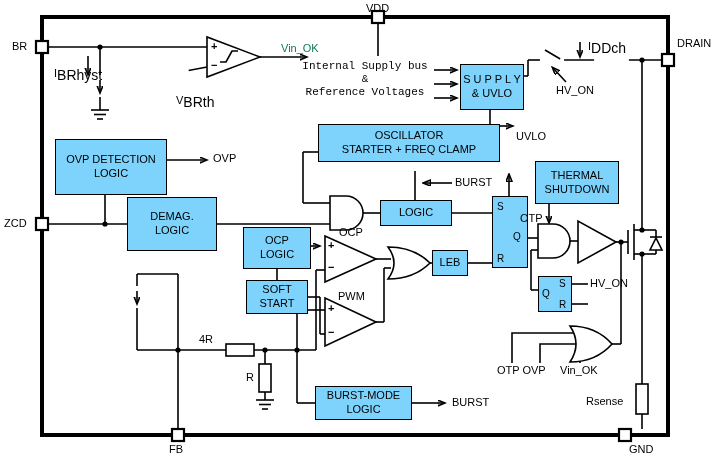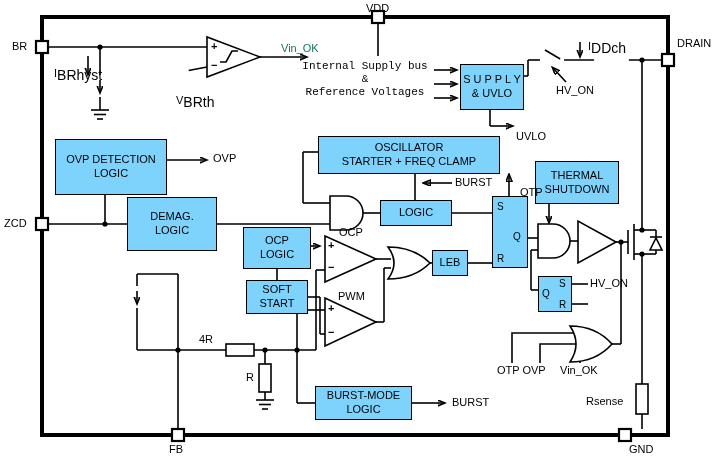--- a/index.html
+++ b/index.html
@@ -193,21 +193,21 @@
       <rect class="fw" x="372" y="11" width="12" height="12" stroke-width="2.2"></rect>
       <rect class="fw" x="662" y="54" width="12" height="12" stroke-width="2.2"></rect>
       <rect class="fw" x="619" y="429" width="12" height="12" stroke-width="2.2"></rect>
     </g>
   </svg>
 
   <div class="blk" style="left:55px;top:139px;width:112px;height:56px">OVP DETECTION
 LOGIC</div>
   <div class="blk" style="left:460px;top:64px;width:64px;height:46px">S U P P L Y
 &amp; UVLO</div>
-  <div class="blk" style="left:318px;top:136px;width:182px;height:38px">OSCILLATOR
+  <div class="blk" style="left:318px;top:124px;width:182px;height:38px">OSCILLATOR
 STARTER + FREQ CLAMP</div>
   <div class="blk" style="left:535px;top:161px;width:84px;height:43px">THERMAL
 SHUTDOWN</div>
   <div class="blk" style="left:127px;top:197px;width:90px;height:54px">DEMAG.
 LOGIC</div>
   <div class="blk" style="left:380px;top:200px;width:72px;height:26px">LOGIC</div>
   <div class="blk" style="left:492px;top:196px;width:36px;height:72px"></div>
   <div class="blk" style="left:243px;top:227px;width:68px;height:42px">OCP
 LOGIC</div>
   <div class="blk" style="left:246px;top:280px;width:62px;height:34px">SOFT
@@ -227,21 +227,21 @@
   <div class="lbl ctr" style="left:300px;top:60px;width:130px">Internal Supply bus
 &amp;
 Reference Voltages</div>
   <div class="lbl accent" style="left:281px;top:42px">Vin_OK</div>
   <div class="lbl" style="left:556px;top:84px">HV_ON</div>
   <div class="lbl" style="left:516px;top:130px">UVLO</div>
   <div class="lbl" style="left:213px;top:152px">OVP</div>
   <div class="lbl" style="left:455px;top:176px">BURST</div>
   <div class="lbl" style="left:339px;top:226px">OCP</div>
   <div class="lbl" style="left:338px;top:290px">PWM</div>
-  <div class="lbl" style="left:520px;top:186px">OTP</div>
+  <div class="lbl" style="left:520px;top:212px">OTP</div>
   <div class="lbl" style="left:590px;top:277px">HV_ON</div>
   <div class="lbl" style="left:497px;top:364px">OTP OVP</div>
   <div class="lbl" style="left:560px;top:364px">Vin_OK</div>
   <div class="lbl" style="left:452px;top:396px">BURST</div>
   <div class="lbl" style="left:199px;top:333px">4R</div>
   <div class="lbl" style="left:246px;top:371px">R</div>
   <div class="lbl" style="left:586px;top:395px">Rsense</div>
 
   <div class="lbl" style="left:54px;top:53px">
     <span>I</span><span class="sub">BRhyst</span>

